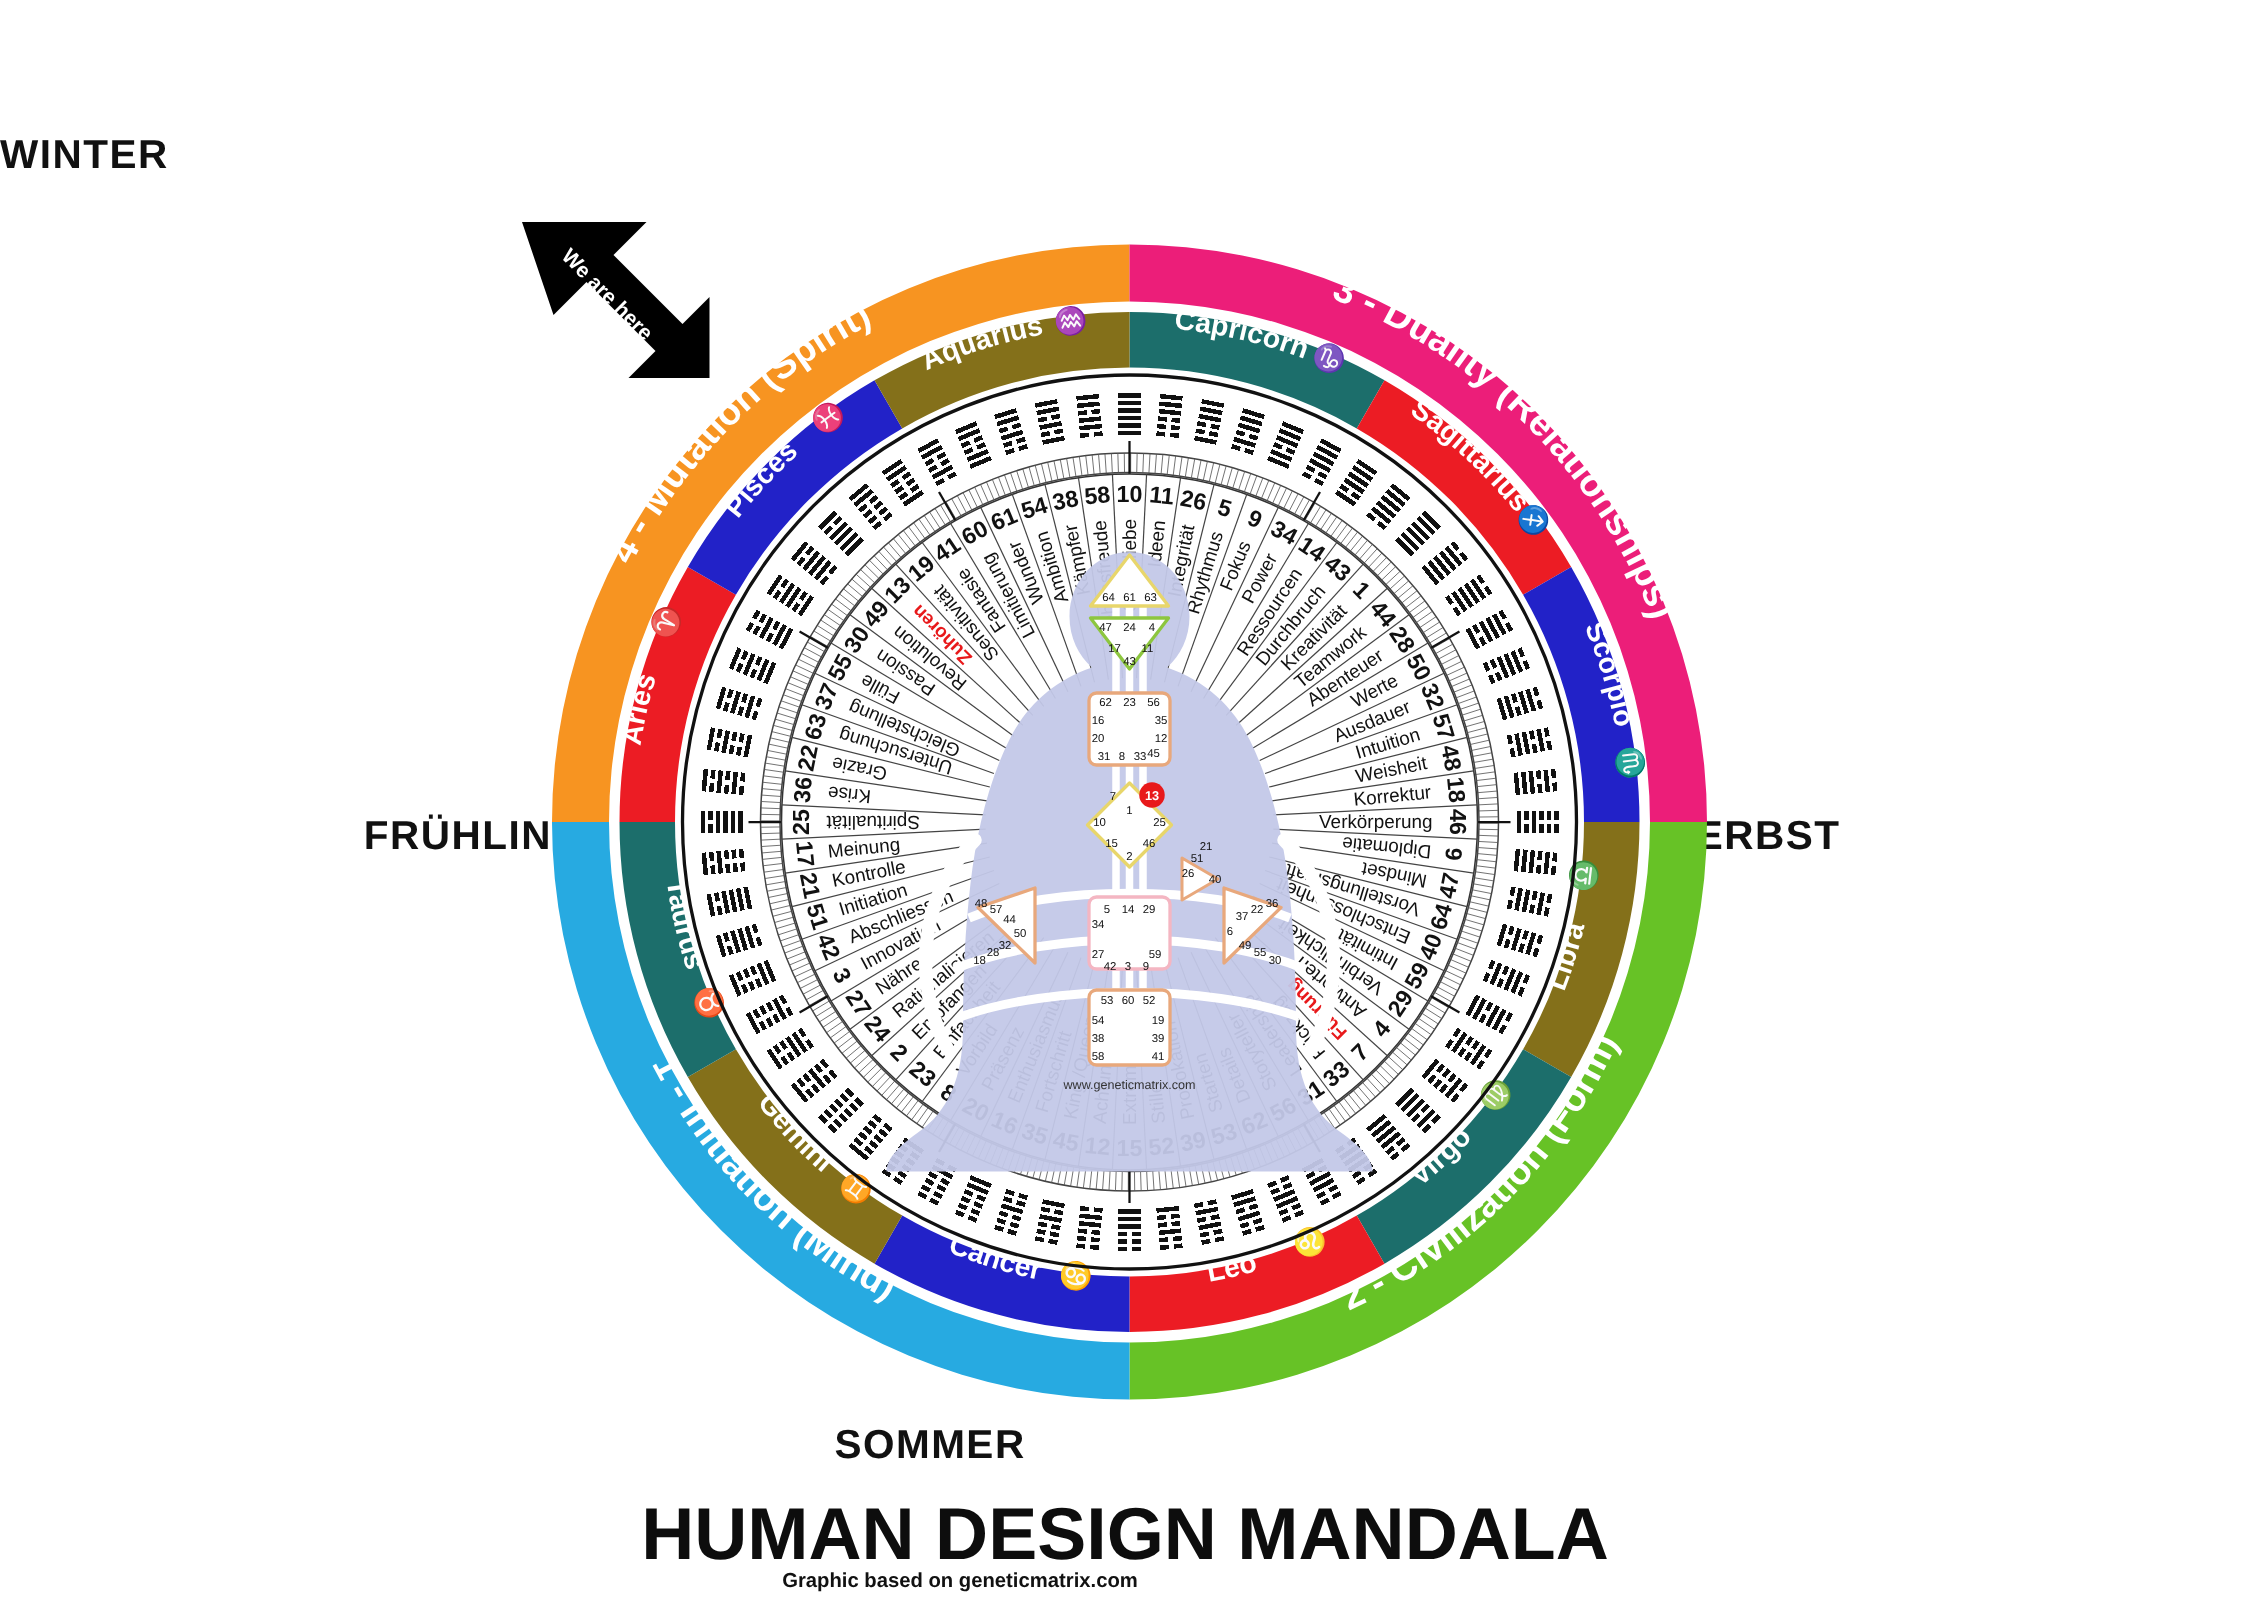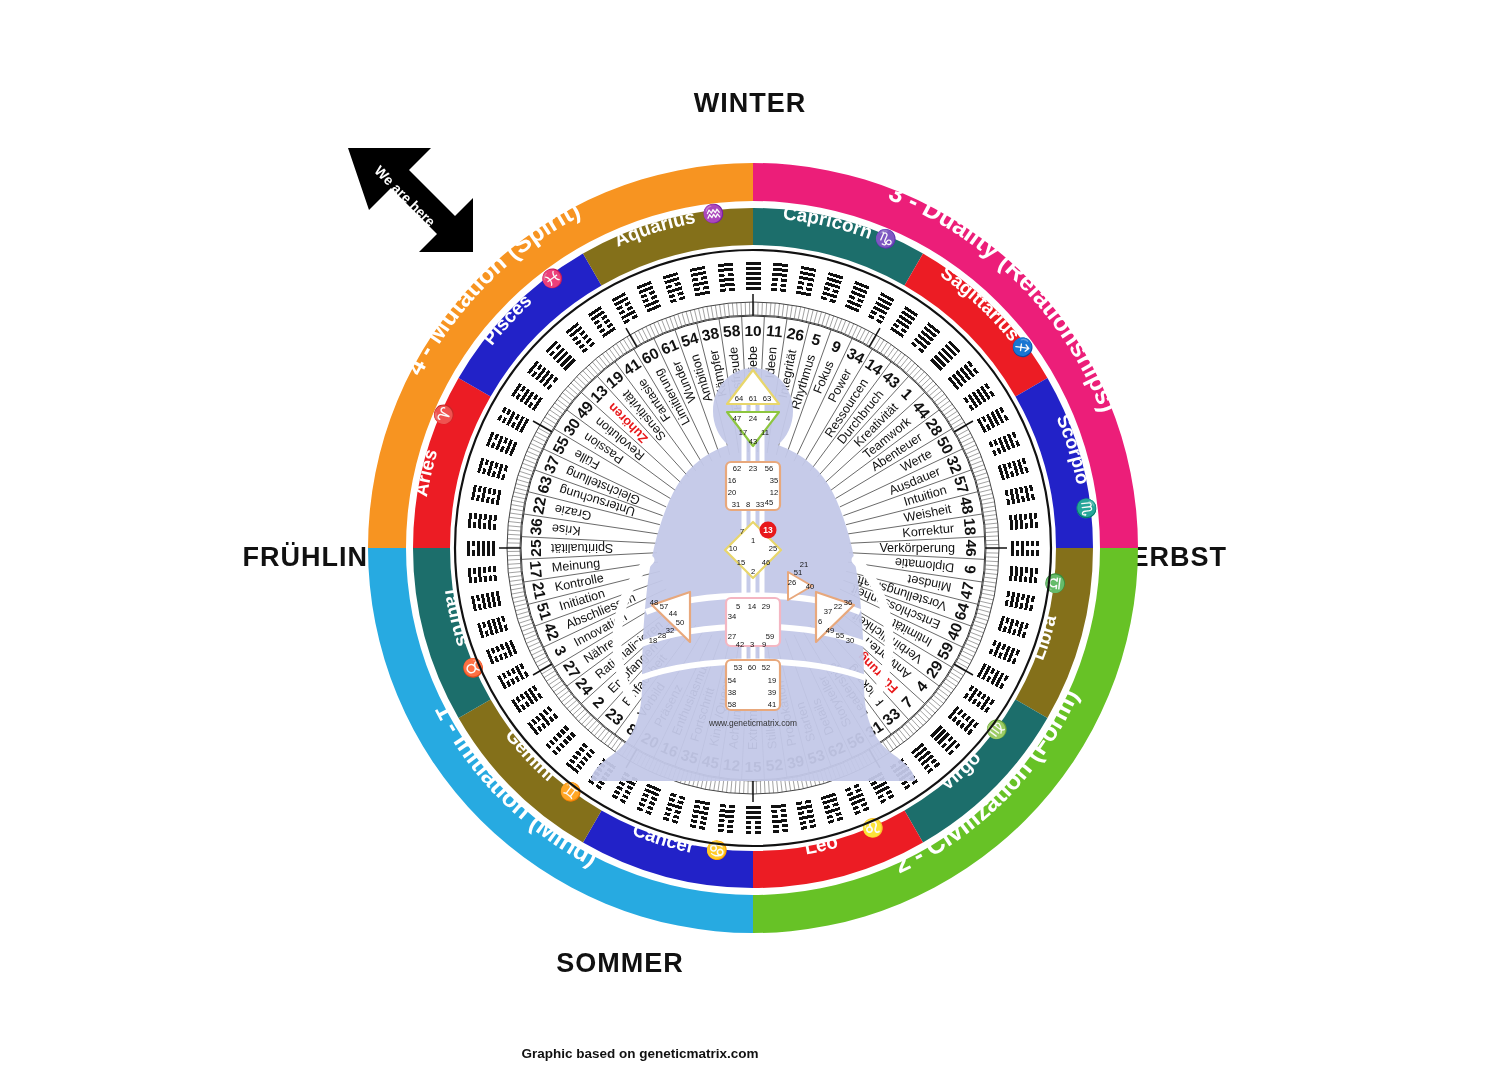--- a/index.html
+++ b/index.html
@@ -2,40 +2,41 @@
 <html><head>
 <meta charset="utf-8">
 <title>Human Design Mandala</title>
 <style>
   html,body{margin:0;padding:0;background:#ffffff;}
   body{width:1500px;height:1080px;position:relative;overflow:hidden;
        font-family:"Liberation Sans", sans-serif;color:#111;}
   #stage{position:absolute;left:0;top:0;width:1500px;height:1080px;}
   svg#mandala{position:absolute;left:0;top:0;width:1500px;height:1080px;}
   .season{position:absolute;font-weight:bold;font-size:27px;letter-spacing:1px;color:#111;}
-  #season-winter{left:0;top:88px;width:1500px;text-align:center;}
+  #season-winter{left:0;top:88px;width:1500px;text-align:left;}
   #season-sommer{left:0;top:948px;width:1240px;text-align:center;}
   #season-fruehling{left:150px;top:542px;width:240px;text-align:right;}
   #season-herbst{left:1110px;top:542px;width:240px;}
   #main-title{position:absolute;left:0;top:995px;width:1500px;text-align:center;
       font-size:49px;font-weight:bold;letter-spacing:0px;color:#0d0d0d;}
   #credit{position:absolute;left:0;top:1046px;width:1280px;text-align:center;
       font-size:13.5px;font-weight:bold;color:#111;}
   .hexline{shape-rendering:crispEdges;}
 </style>
 </head>
 <body>
 
 <div id="stage">
 
   <div class="season" id="season-winter">WINTER</div>
   <div class="season" id="season-sommer">SOMMER</div>
   <div class="season" id="season-fruehling">FRÜHLING</div>
   <div class="season" id="season-herbst">HERBST</div>
 
+  <div id="main-title">HUMAN DESIGN MANDALA</div>
   <div id="credit">Graphic based on geneticmatrix.com</div>
 
   <svg id="mandala" viewBox="0 0 1500 1080">
     <defs>
 
       <g id="defs-paths">
           <path id="tp0" d="M379 548 A374 374 0 0 1 753 174" fill="none"></path>
           <path id="tp1" d="M753 174 A374 374 0 0 1 1127 548" fill="none"></path>
           <path id="tp2" d="M753 905 A357 357 0 0 0 1110 548" fill="none"></path>
           <path id="tp3" d="M396 548 A357 357 0 0 0 753 905" fill="none"></path>

